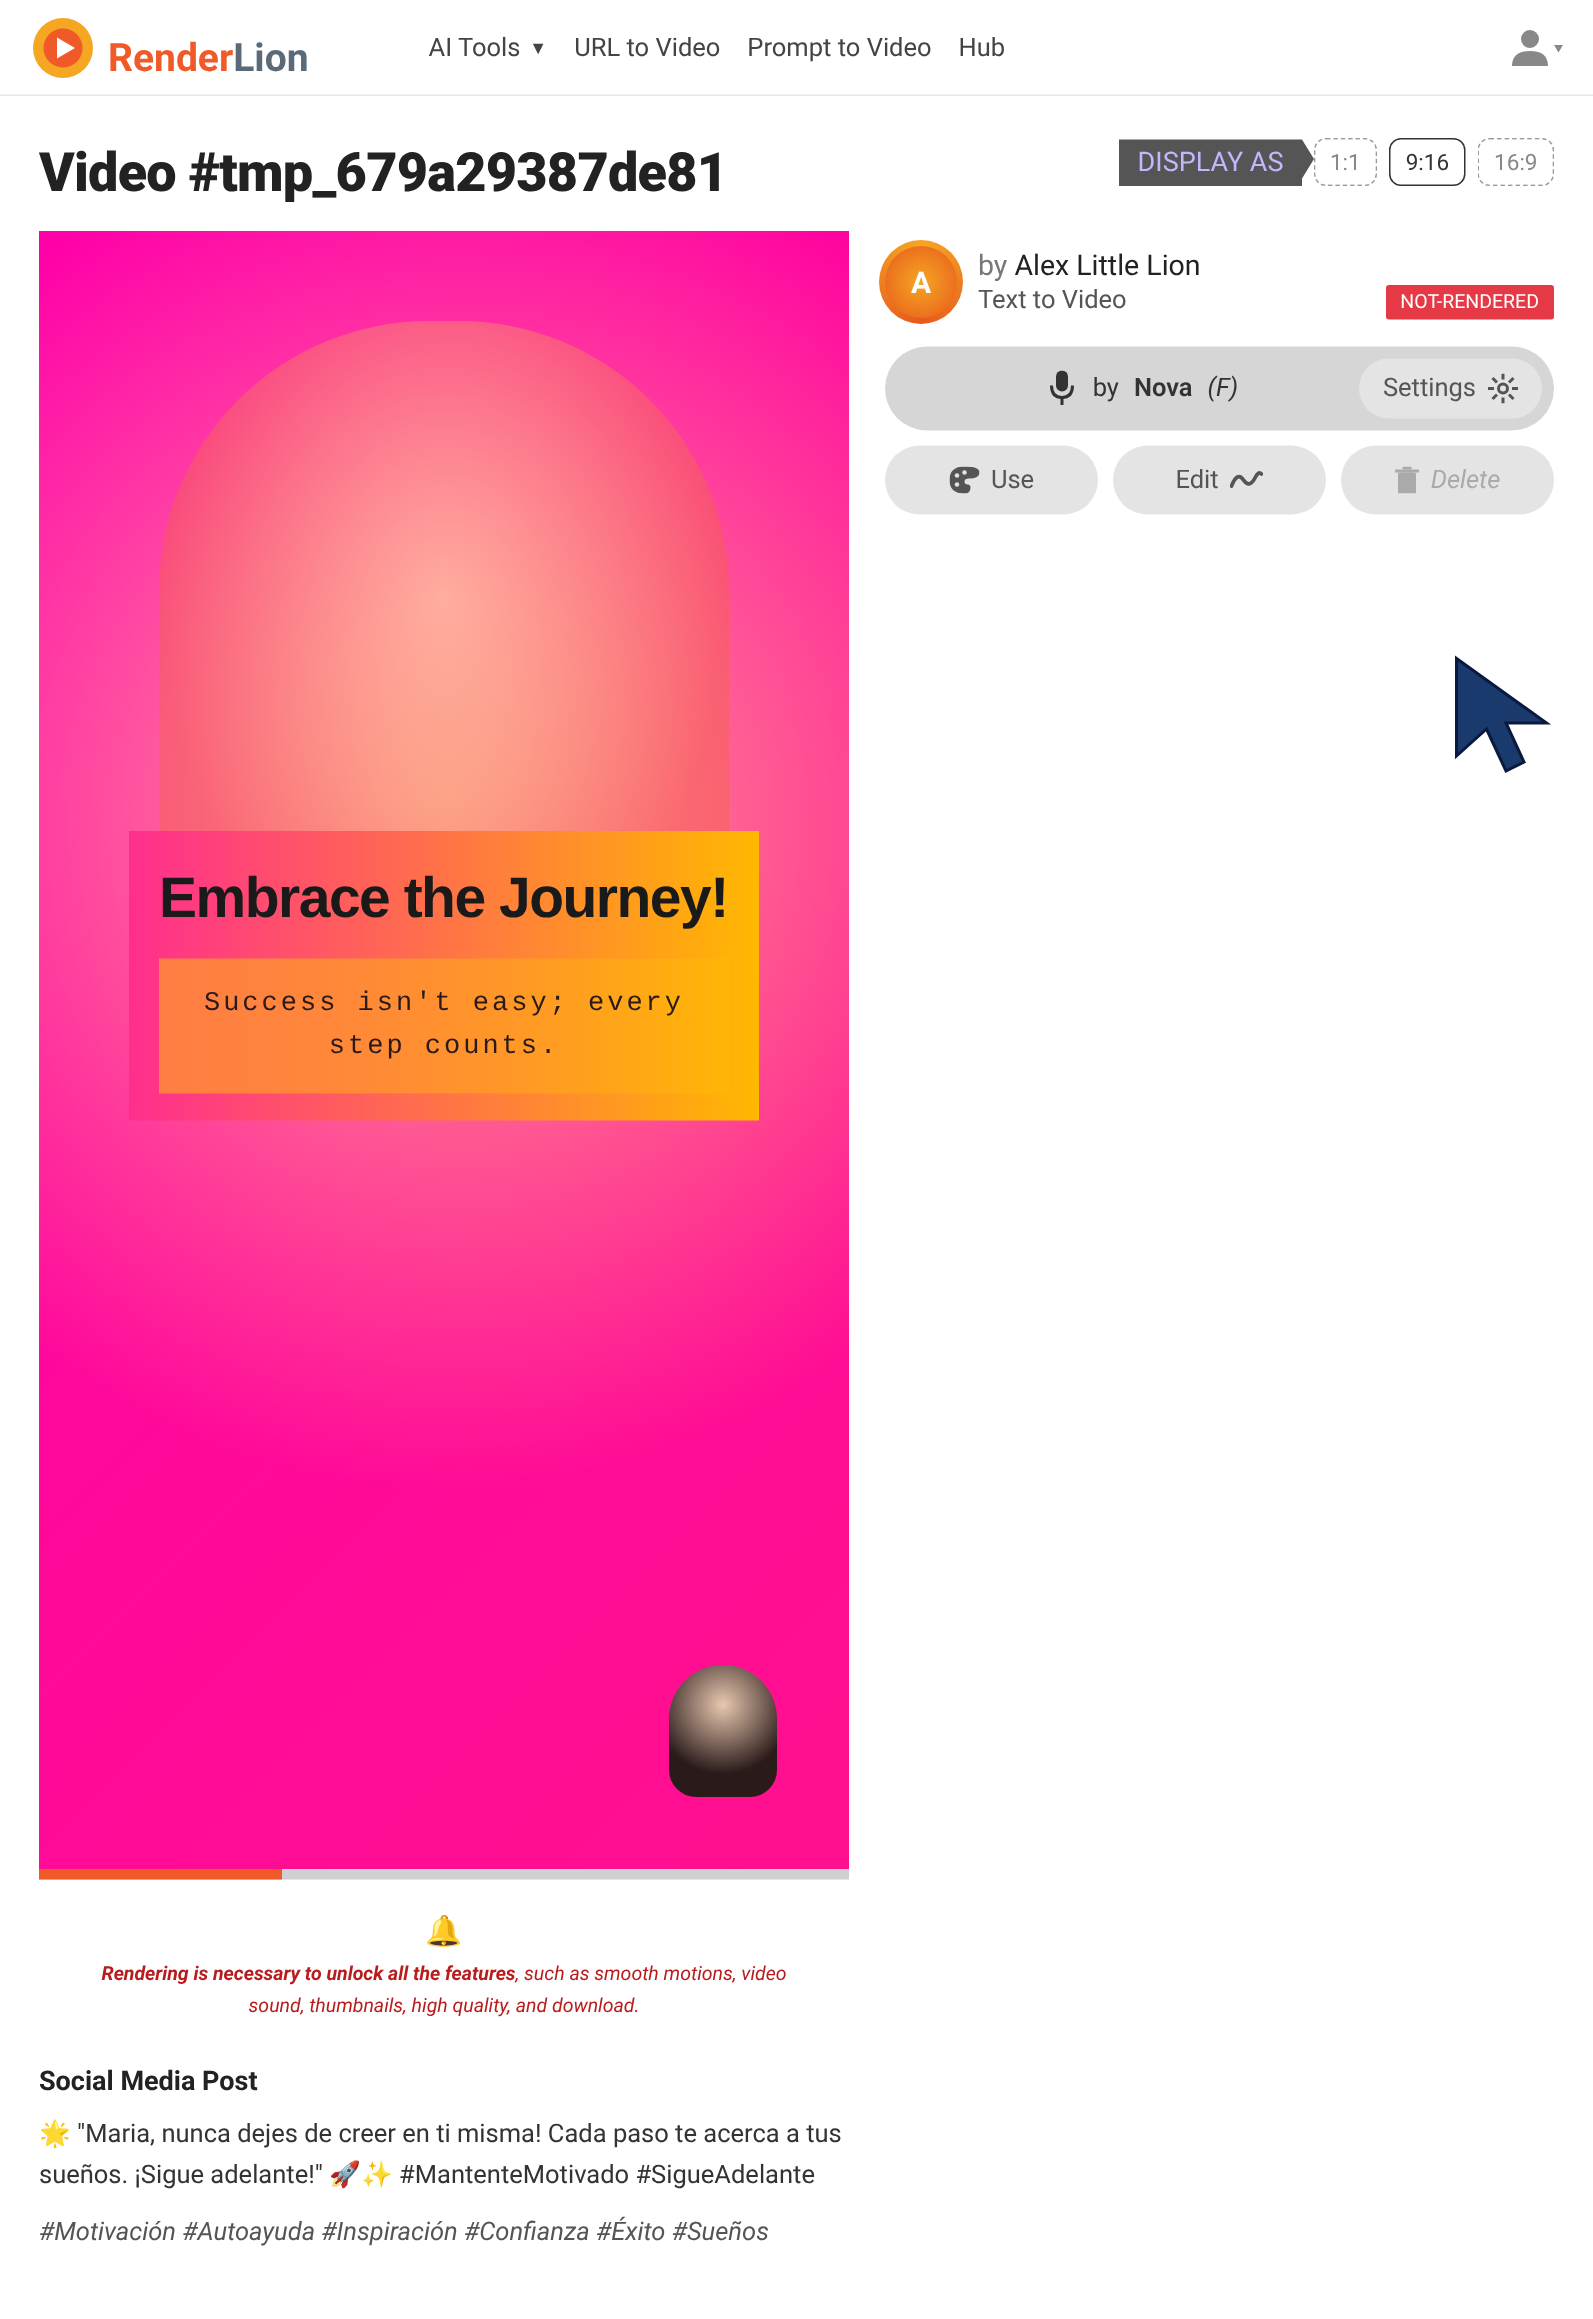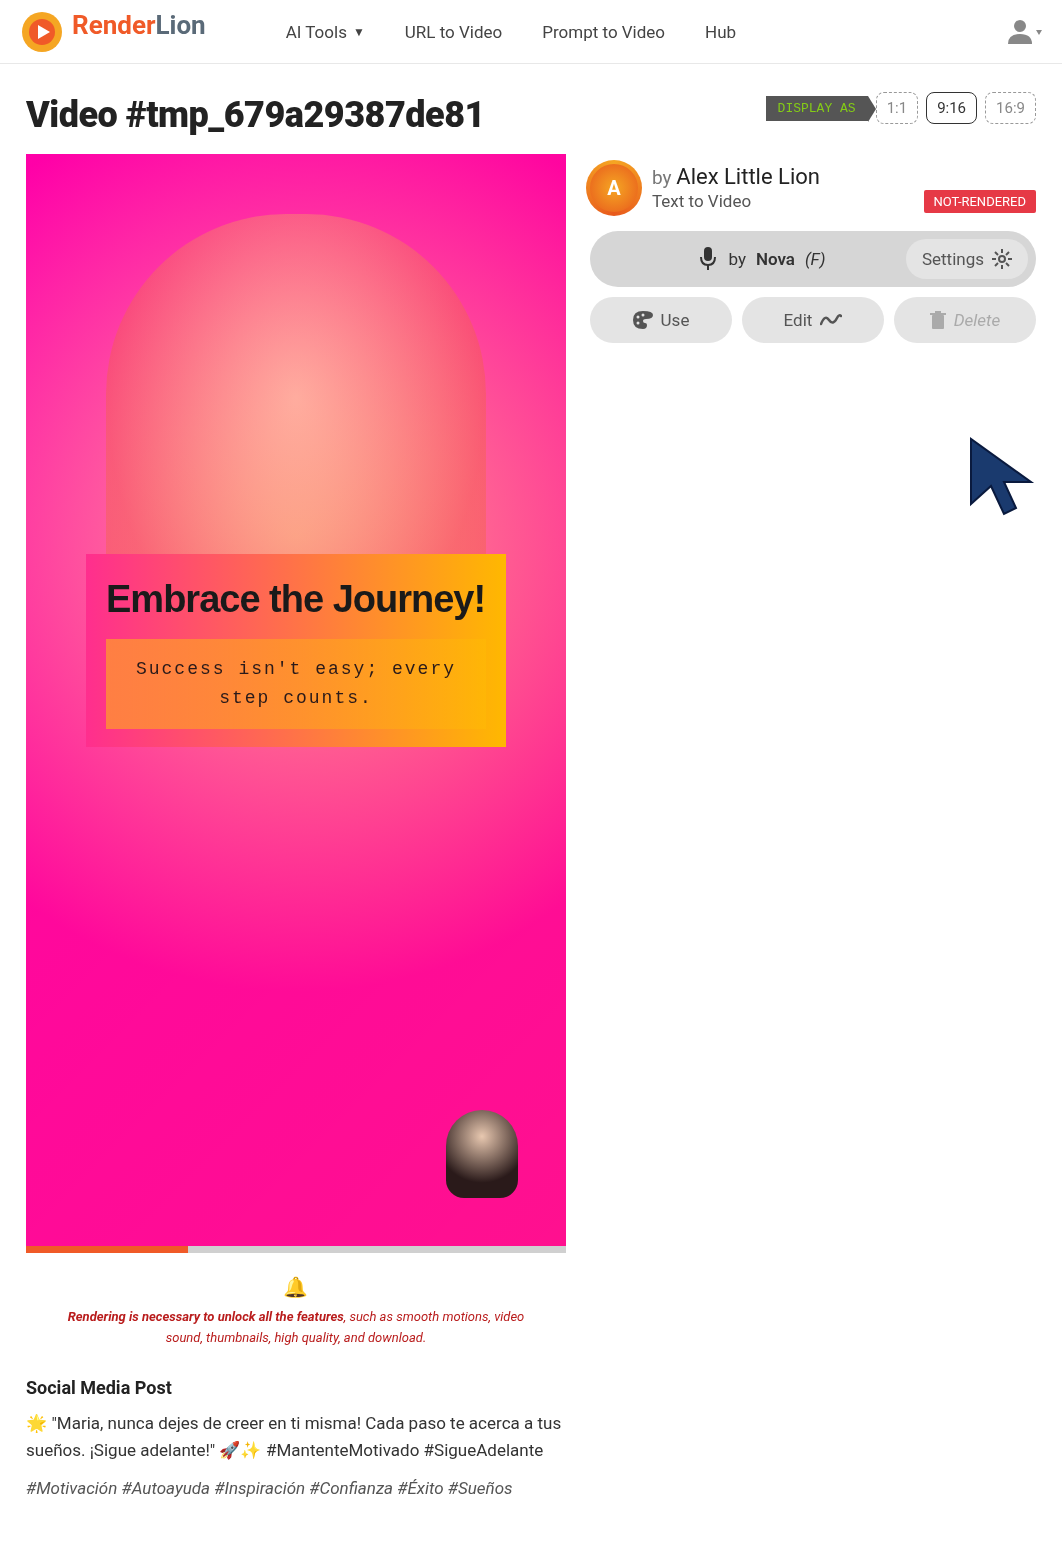--- a/index.html
+++ b/index.html
@@ -1,32 +1,32 @@
 <!DOCTYPE html>
 <html><head>
 <meta charset="utf-8">
 <style>
 * { box-sizing: border-box; margin: 0; padding: 0; }
 body { font-family: -apple-system, BlinkMacSystemFont, "Segoe UI", Roboto, sans-serif; background: #fff; color: #333; width: 1062px; }
 .header { display: flex; align-items: center; padding: 10px 20px; border-bottom: 1px solid #e8e8e8; height: 64px; }
-.logo { display: flex; align-items: flex-start; gap: 8px; }
+.logo { display: flex; align-items: flex-end; gap: 8px; }
 .logo-icon { width: 44px; height: 44px; }
 .logo-text { font-size: 26px; font-weight: 700; }
 .logo-text .r1 { color: #f05a28; }
 .logo-text .r2 { color: #5a6a78; }
-.nav { display: flex; gap: 40px; margin-left: 80px; flex: 1; }
+.nav { display: flex; gap: 18px; margin-left: 80px; flex: 1; }
 .nav-item { color: #444; font-size: 17px; cursor: pointer; display: flex; align-items: center; gap: 6px; }
 .user-icon { color: #888; cursor: pointer; }
 .caret { font-size: 12px; }
 .container { padding: 30px 26px; display: flex; gap: 24px; align-items: flex-start; }
 .left { width: 540px; }
 .title-row { display: flex; justify-content: space-between; align-items: center; margin-bottom: 18px; }
 .page-title { font-size: 36px; font-weight: 900; color: #222; letter-spacing: -0.5px; }
 .display-as { display: flex; align-items: center; gap: 8px; }
-.display-label { background: #555; color: #84cc16; font-size: 13px; padding: 5px 12px; position: relative; font-family: Liberation Mono, monospace; }
+.display-label { background: #555; color: #c4b5fd; font-size: 18px; padding: 5px 12px; position: relative; }
 .display-label::after { content: ""; position: absolute; right: -8px; top: 0; border-top: 13px solid transparent; border-bottom: 13px solid transparent; border-left: 8px solid #555; }
 .ratio-btn { border: 1.5px dashed #999; border-radius: 8px; padding: 6px 10px; font-size: 15px; color: #888; cursor: pointer; background: #fff; }
 .ratio-btn.active { border: 1.5px solid #333; color: #333; }
 .preview { width: 540px; height: 1092px; position: relative; overflow: hidden; background: linear-gradient(135deg, #ff00a8 0%, #ff6b00 100%); }
 .preview-bg { position: absolute; inset: 0; background: radial-gradient(circle at 50% 35%, rgba(255,230,180,0.6) 0%, rgba(255,0,168,0.85) 60%); }
 .face { position: absolute; top: 60px; left: 50%; transform: translateX(-50%); width: 380px; height: 460px; background: radial-gradient(ellipse at 50% 40%, rgba(255,210,160,0.9), rgba(240,100,50,0.5) 70%); border-radius: 180px 180px 120px 120px; opacity: 0.7; }
 .overlay-card { position: absolute; left: 60px; top: 400px; width: 420px; background: linear-gradient(90deg, #ff2e8e, #ffb800); padding: 24px 20px 18px 20px; }
 .overlay-title { font-family: "Arial Black", sans-serif; font-size: 38px; font-weight: 900; color: #1a1a1a; letter-spacing: -1px; }
 .overlay-sub { margin-top: 18px; background: linear-gradient(90deg, rgba(255,200,0,0.5), rgba(255,200,0,0.2)); padding: 16px 20px; font-family: "Courier New", monospace; font-size: 18px; letter-spacing: 2px; text-align: center; color: #2a1a1a; line-height: 1.6; }
 .avatar-small { position: absolute; right: 48px; bottom: 48px; width: 72px; height: 88px; background: radial-gradient(circle at 50% 30%, #e8c8b0, #2a1a1a 65%); border-radius: 40px 40px 20px 20px; }
@@ -39,21 +39,21 @@
 .social-section { margin-top: 28px; }
 .social-heading { font-weight: 700; font-size: 18px; color: #222; margin-bottom: 12px; }
 .social-body { font-size: 17px; line-height: 1.6; color: #333; }
 .social-tags { font-style: italic; color: #555; margin-top: 14px; font-size: 17px; }
 .right { flex: 1; padding-top: 68px; position: relative; }
 .author-row { display: flex; align-items: center; gap: 14px; margin-bottom: 18px; }
 .author-badge { width: 48px; height: 48px; background: radial-gradient(circle, #f5a623, #e8591c); border-radius: 50%; display: flex; align-items: center; justify-content: center; color: #fff; font-weight: 700; font-size: 20px; position: relative; }
 .author-badge::before { content: ""; position: absolute; inset: -4px; border-radius: 50%; background: conic-gradient(#f5a623, #e8591c, #f5a623); z-index: -1; }
 .author-info { flex: 1; }
 .author-by { color: #777; font-size: 19px; }
-.author-name { color: #222; font-size: 22px; cursor: pointer; }
+.author-name { color: #222; font-size: 19px; cursor: pointer; }
 .author-sub { color: #555; font-size: 17px; margin-top: 2px; }
 .status-badge { background: #e63946; color: #fff; font-size: 13px; padding: 4px 10px; border-radius: 2px; margin-top: 28px; }
 .voice-bar { background: #d6d6d6; border-radius: 30px; height: 56px; display: flex; align-items: center; padding: 0 8px 0 28px; margin-bottom: 10px; }
 .voice-left { flex: 1; display: flex; align-items: center; justify-content: center; gap: 10px; color: #333; font-size: 17px; }
 .voice-name { font-weight: 600; }
 .voice-gender { font-style: italic; }
 .settings-btn { background: #e4e4e4; border-radius: 24px; padding: 10px 16px; display: flex; align-items: center; gap: 8px; color: #555; font-size: 17px; cursor: pointer; }
 .render-btn { background: #f05a28; color: #fff; border-radius: 30px; height: 56px; display: flex; align-items: center; justify-content: center; gap: 10px; font-size: 18px; cursor: pointer; margin-bottom: 10px; }
 .action-row { display: flex; gap: 10px; }
 .action-btn { flex: 1; background: #e4e4e4; color: #555; border-radius: 24px; height: 46px; display: flex; align-items: center; justify-content: center; gap: 8px; font-size: 17px; cursor: pointer; }

